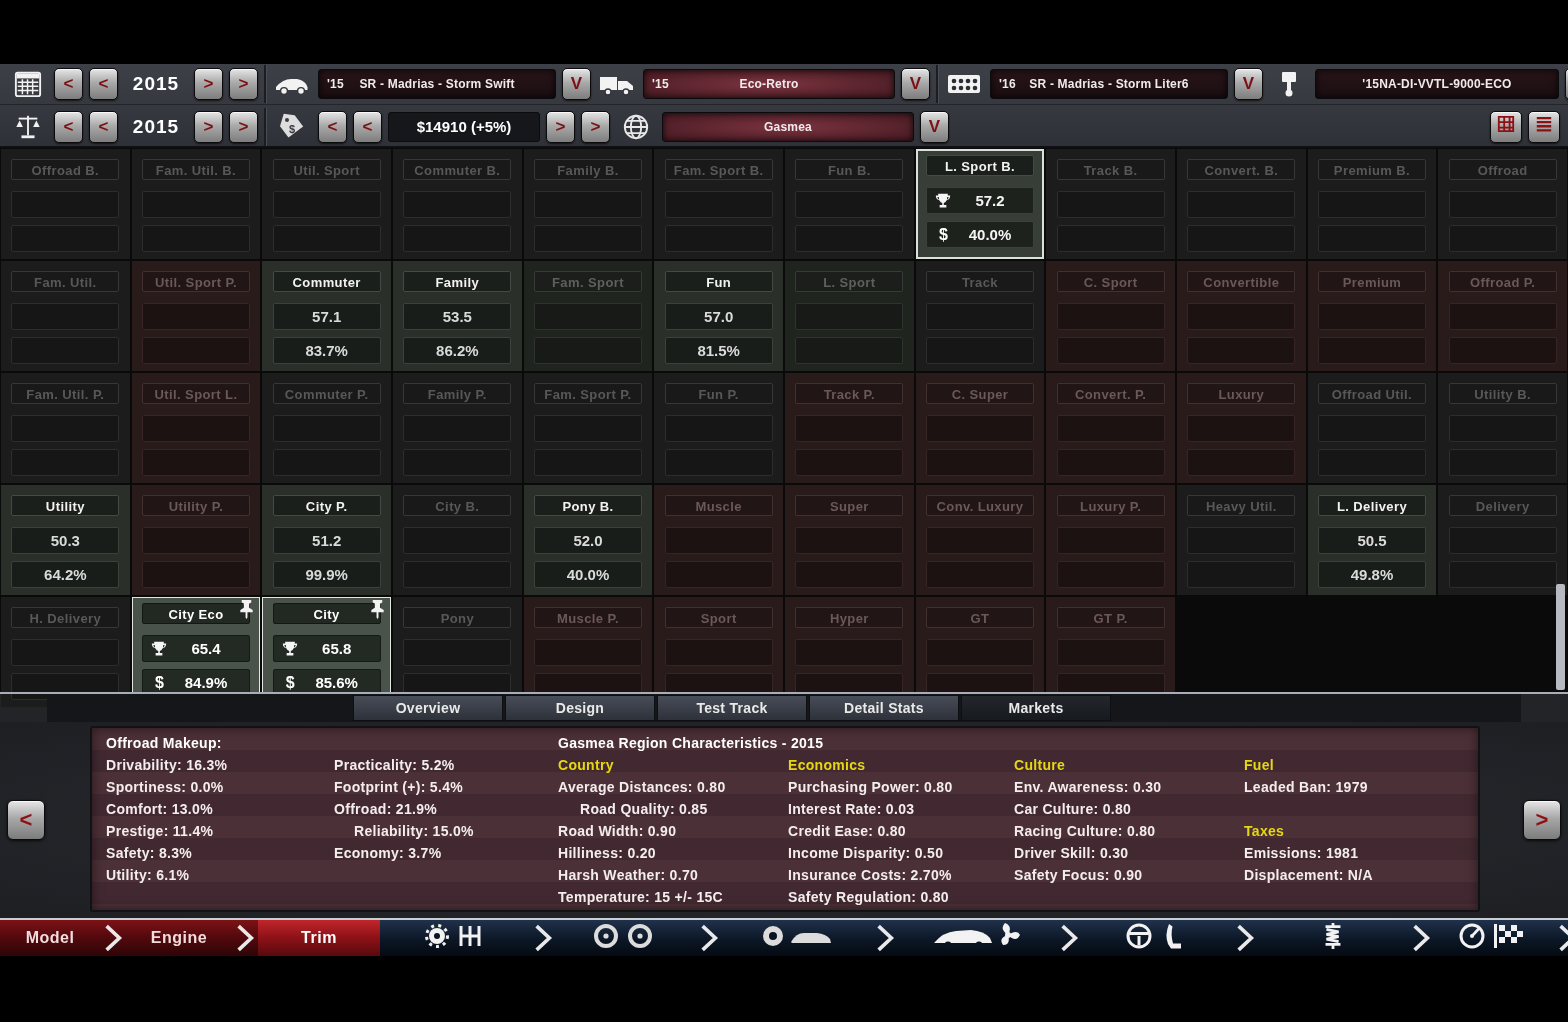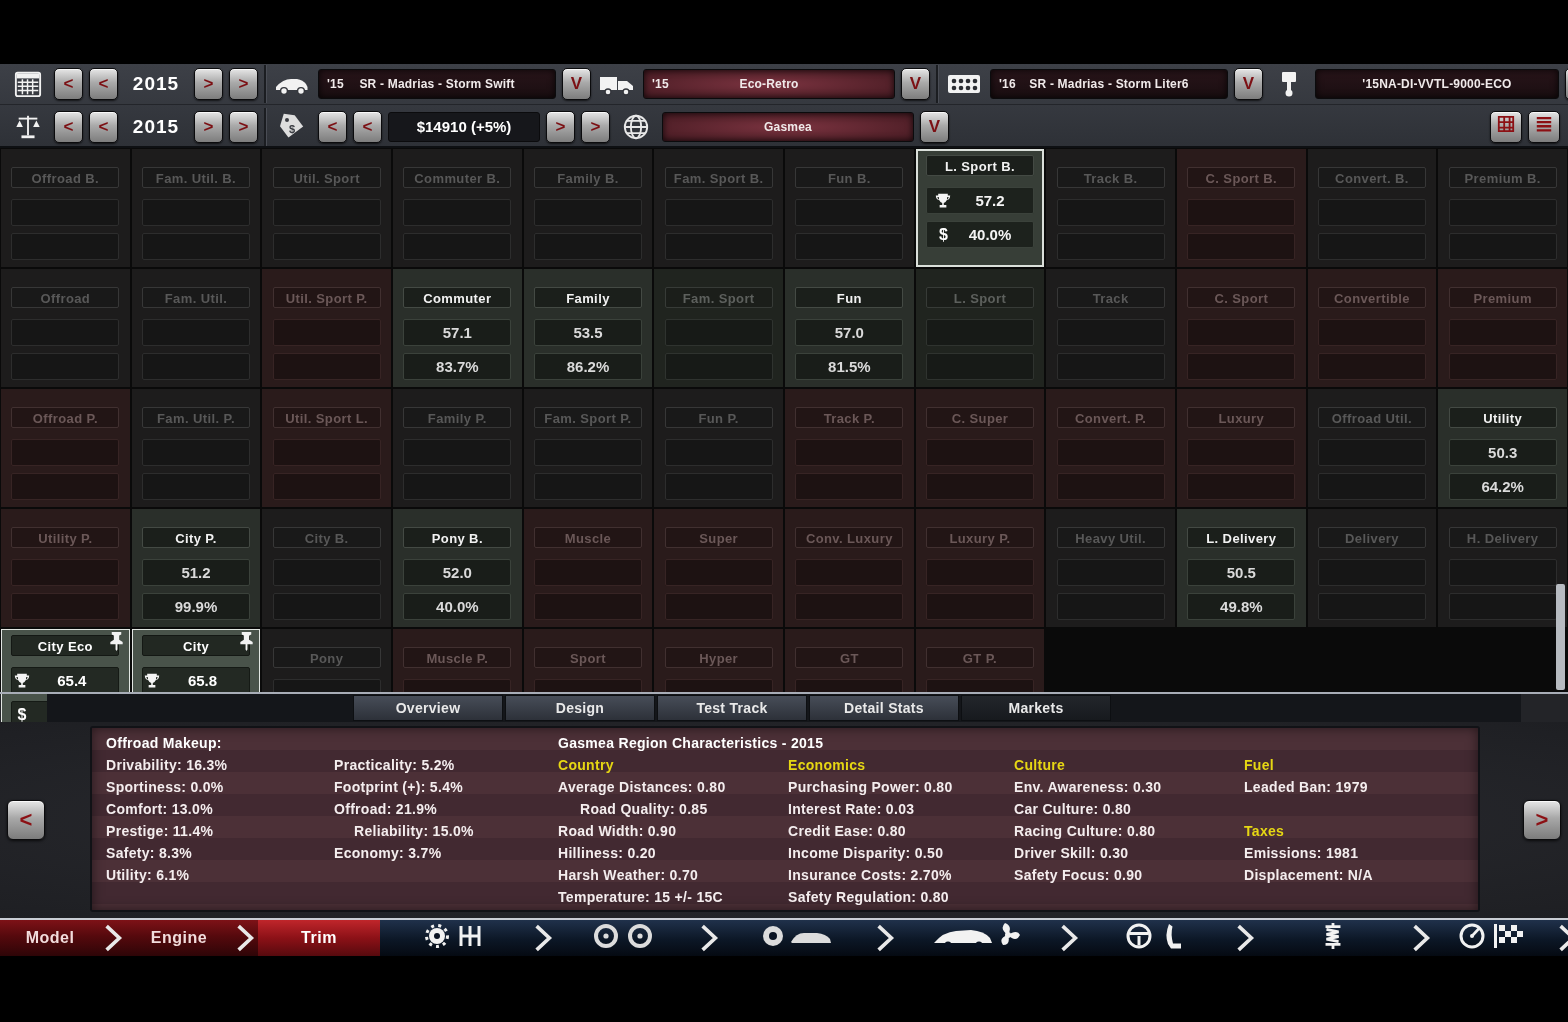--- a/index.html
+++ b/index.html
@@ -30,42 +30,42 @@
   .dd-model{width:236px}.dd-trim{width:250px}.dd-engine{width:236px}.dd-variant{width:242px}.dd-region{width:250px}
   .price-box{width:150px;height:28px;background:#16171b;border:1px solid #0b0b0d;border-radius:3px;
     color:#fff;font-size:15px;font-weight:bold;display:flex;align-items:center;justify-content:center;flex:0 0 auto;}
   .tb-sep{width:2px;height:38px;background:#1b1d21;box-shadow:1px 0 0 #4a4d55;flex:0 0 auto;}
   .push-right{margin-left:auto;}
 
   
   #market-grid{position:absolute;left:0;top:84px;width:1568px;height:544px;background:#0a0a0a;
     display:grid;grid-template-columns:repeat(12,1fr);grid-template-rows:repeat(5,1fr);
     gap:2px;padding:1px;box-sizing:border-box;}
-  .cell{position:relative;display:flex;flex-direction:column;align-items:center;padding-top:18px;box-sizing:border-box;}
+  .cell{position:relative;display:flex;flex-direction:column;align-items:center;padding-top:10px;box-sizing:border-box;}
   .cell.dim{background:#1d1c1c}
   .cell.dim2{background:#20241f}
   .cell.dimred{background:#2a1b1b}
   .cell.active{background:#2a2f2a}
   .cell.selected{background:#373e37;border:2px solid #dbe0db;padding-top:4px;}
   .cell.pinned{background:#49534a;border:1px solid #e2e6e2;padding-top:5px;}
   .cell-title{width:108px;height:21px;line-height:21px;text-align:center;font-size:13px;font-weight:bold;
     letter-spacing:.4px;border-radius:2px;margin-bottom:11px;box-sizing:border-box;}
   .dim .cell-title{background:#191919;border:1px solid #373737;color:#585858}
   .dim2 .cell-title{background:#1b1e1a;border:1px solid #373b37;color:#5d605d}
   .dimred .cell-title{background:#221515;border:1px solid #413030;color:#6b5858}
   .active .cell-title,.selected .cell-title{background:#1b1f1b;border:1px solid #444a44;color:#f2f2f2}
   .pinned .cell-title{background:#222822;border:1px solid #141814;color:#ffffff}
   .cell-val{width:108px;height:27px;margin-bottom:7px;border-radius:2px;box-sizing:border-box;
     display:flex;align-items:center;justify-content:center;font-size:15px;font-weight:bold;}
   .dim .cell-val{background:#161616;border:1px solid #2d2d2d}
   .dim2 .cell-val{background:#171a17;border:1px solid #2f332f}
   .dimred .cell-val{background:#1d1212;border:1px solid #372424}
   .active .cell-val{background:#191d19;border:1px solid #3b423b;color:#dadada}
   .selected .cell-val{background:#1d221d;border:1px solid #3b423b;color:#f4f4f4;justify-content:flex-start;padding-left:7px;gap:6px;}
-  .pinned .cell-val{background:#232923;border:1px solid #151a15;color:#ffffff;justify-content:flex-start;gap:6px;}
+  .pinned .cell-val{background:#232923;border:1px solid #151a15;color:#ffffff;justify-content:flex-start;padding-left:7px;gap:6px;}
   .val-icon{width:19px;display:flex;align-items:center;justify-content:center;color:#fff;font-size:16px;font-weight:bold;}
   .num{flex:1;text-align:center;padding-right:12px;}
   .pin{position:absolute;top:1px;right:3px;}
   #grid-scrollbar{position:absolute;right:3px;top:520px;width:9px;height:106px;background:#b7bbc1;border-radius:2px;}
 
   
   #tabbar{position:absolute;left:0;top:628px;width:1568px;height:30px;border-top:2px solid #a8adb7;box-sizing:border-box;}
   #tabbar-bar{position:absolute;left:47px;right:47px;top:0;height:28px;background:#14161a;}
   #tabs{position:absolute;left:353px;top:1px;display:flex;gap:2px;}
   .tab{width:150px;height:26px;display:flex;align-items:center;justify-content:center;cursor:pointer;
@@ -283,25 +283,20 @@
         <div class="cell-val">
           <span class="val-icon">$</span>
           <span class="num">40.0%</span>
         </div>
       </div>
       <div class="cell dim">
         <div class="cell-title">Track B.</div>
         <div class="cell-val"></div>
         <div class="cell-val"></div>
       </div>
-      <div class="cell dimred">
-        <div class="cell-title">C. Sport B.</div>
-        <div class="cell-val"></div>
-        <div class="cell-val"></div>
-      </div>
       <div class="cell dim">
         <div class="cell-title">Convert. B.</div>
         <div class="cell-val"></div>
         <div class="cell-val"></div>
       </div>
       <div class="cell dim">
         <div class="cell-title">Premium B.</div>
         <div class="cell-val"></div>
         <div class="cell-val"></div>
       </div>
@@ -374,20 +369,25 @@
         <div class="cell-title">Fam. Util. P.</div>
         <div class="cell-val"></div>
         <div class="cell-val"></div>
       </div>
       <div class="cell dimred">
         <div class="cell-title">Util. Sport L.</div>
         <div class="cell-val"></div>
         <div class="cell-val"></div>
       </div>
       <div class="cell dim">
+        <div class="cell-title">Commuter P.</div>
+        <div class="cell-val"></div>
+        <div class="cell-val"></div>
+      </div>
+      <div class="cell dim">
         <div class="cell-title">Family P.</div>
         <div class="cell-val"></div>
         <div class="cell-val"></div>
       </div>
       <div class="cell dim">
         <div class="cell-title">Fam. Sport P.</div>
         <div class="cell-val"></div>
         <div class="cell-val"></div>
       </div>
       <div class="cell dim">
@@ -410,20 +410,25 @@
         <div class="cell-val"></div>
         <div class="cell-val"></div>
       </div>
       <div class="cell dimred">
         <div class="cell-title">Luxury</div>
         <div class="cell-val"></div>
         <div class="cell-val"></div>
       </div>
       <div class="cell dim">
         <div class="cell-title">Offroad Util.</div>
+        <div class="cell-val"></div>
+        <div class="cell-val"></div>
+      </div>
+      <div class="cell dim">
+        <div class="cell-title">Utility B.</div>
         <div class="cell-val"></div>
         <div class="cell-val"></div>
       </div>
       <div class="cell active">
         <div class="cell-title">Utility</div>
         <div class="cell-val">50.3</div>
         <div class="cell-val">64.2%</div>
       </div>
       <div class="cell dimred">
         <div class="cell-title">Utility P.</div>

